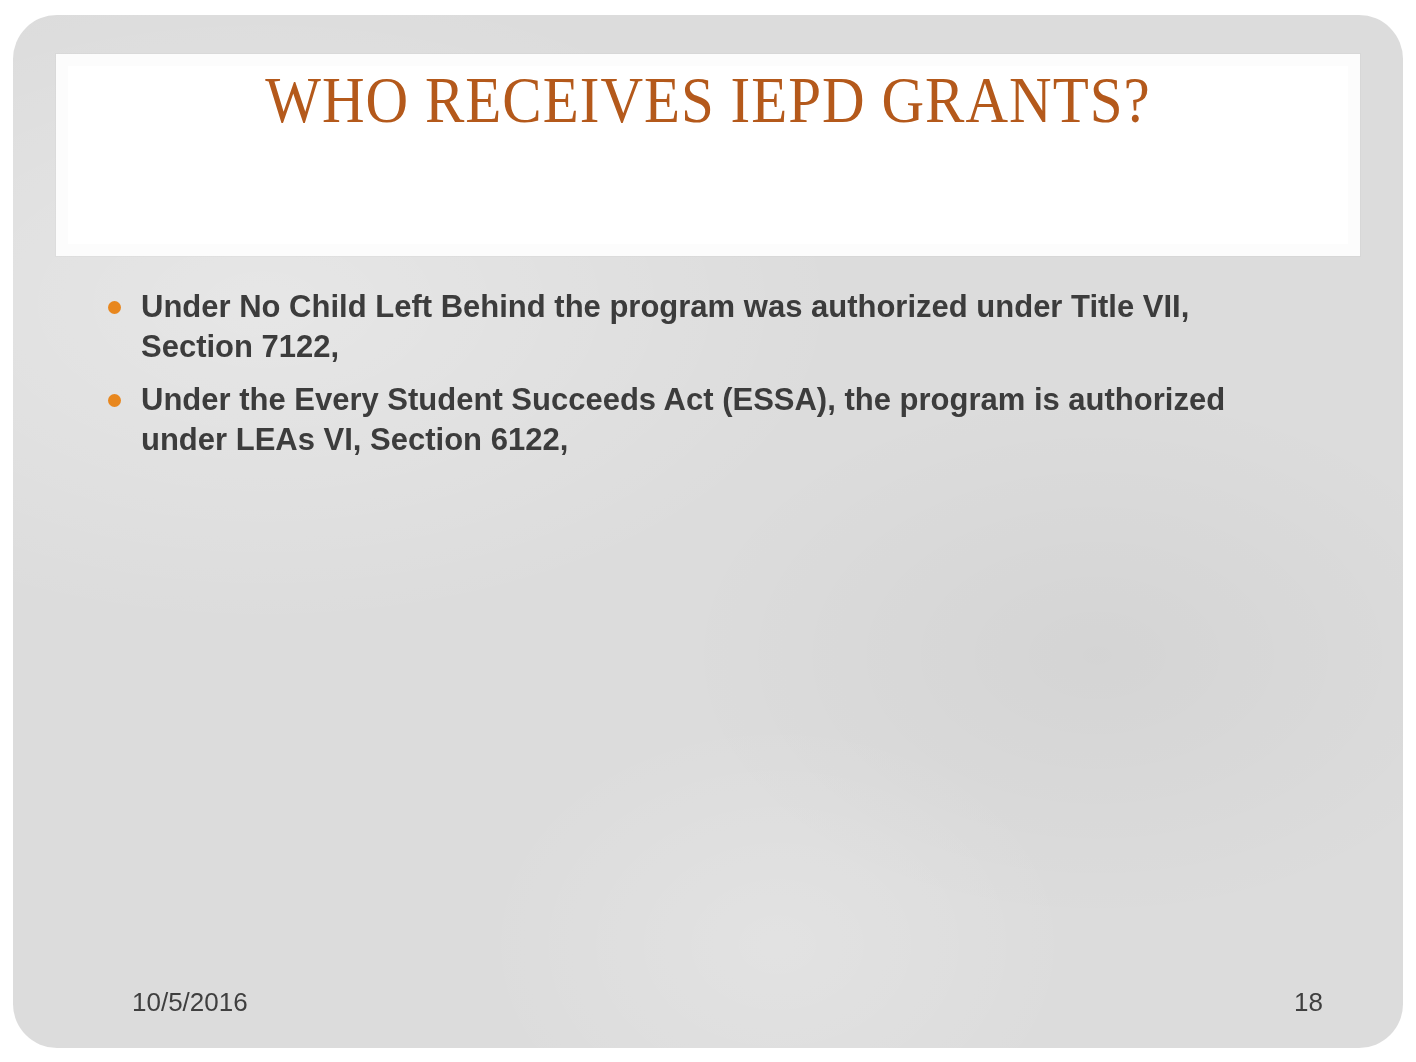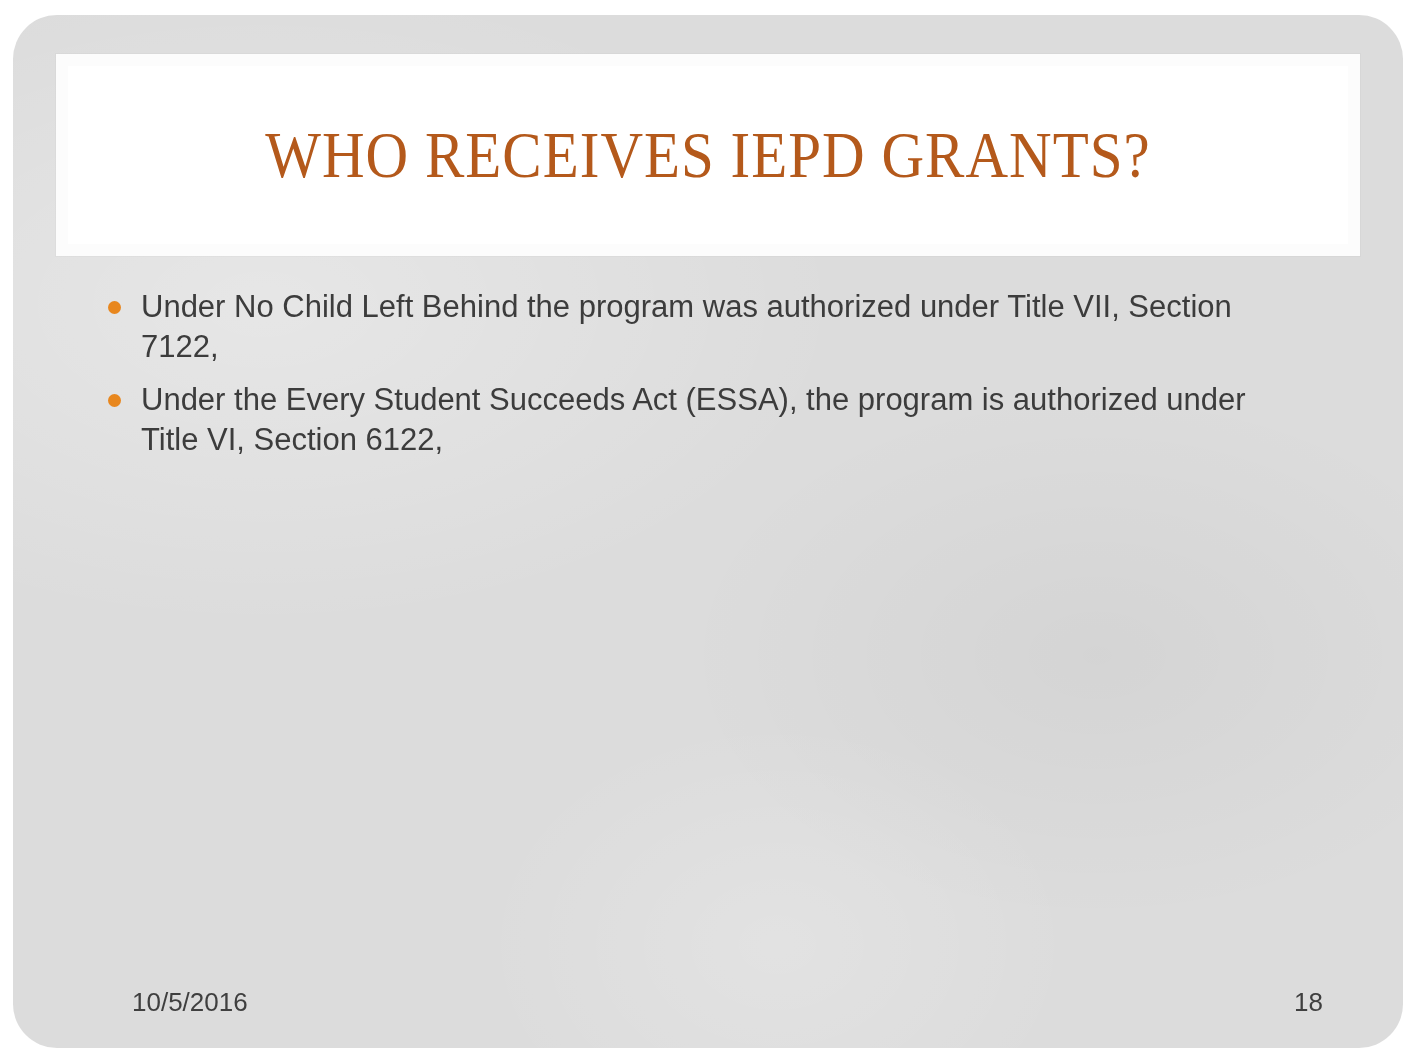--- a/index.html
+++ b/index.html
@@ -28,21 +28,21 @@
   .title-banner {
     position: absolute;
     left: 43px;
     right: 43px;
     top: 39px;
     height: 178px;
     background: var(--banner_bg, #ffffff);
     border: 12px solid rgba(252,252,252,0.85);
     box-shadow: 0 0 0 1px rgba(0,0,0,0.02);
     display: flex;
-    align-items: center;
+    align-items: flex-start;
     justify-content: center;
   }
   .slide-title {
     font-family: "Liberation Serif", serif;
     font-size: 59px;
     font-weight: normal;
     letter-spacing: 1px;
     color: var(--title_text, #b4591b);
     transform: scaleY(1.12);
     white-space: nowrap;
@@ -66,20 +66,21 @@
     margin-top: 76px;
     font-size: 46px;
     font-style: italic;
     font-weight: normal;
     line-height: 52px;
   }
   .bullet-list {
     list-style: none;
     margin: 14px 0 0 0;
     padding: 0;
+    font-weight: bold;
   }
   .bullet-item {
     position: relative;
     padding-left: 53px;
     width: 1140px;
     font-size: 31px;
     line-height: 40px;
     margin-bottom: 13px;
   }
   .bullet-dot {
@@ -132,21 +133,21 @@
 
     <ul class="bullet-list">
 
       <li class="bullet-item">
         <span class="bullet-dot"></span>
         <span>Under No Child Left Behind the program was authorized under Title VII, Section 7122,</span><br>
       </li>
 
       <li class="bullet-item">
         <span class="bullet-dot"></span>
-        <span>Under the Every Student Succeeds Act (ESSA), the program is authorized under Title VI, Section 6122,</span><br>
+        <span>Under the Every Student Succeeds Act (ESSA), the program is authorized under LEAs VI, Section 6122,</span><br>
       </li>
 
     </ul>
   </div>
 
   <div class="footer-date">10/5/2016</div>
 
   <div class="footer-page">18</div>
 
 </div>

